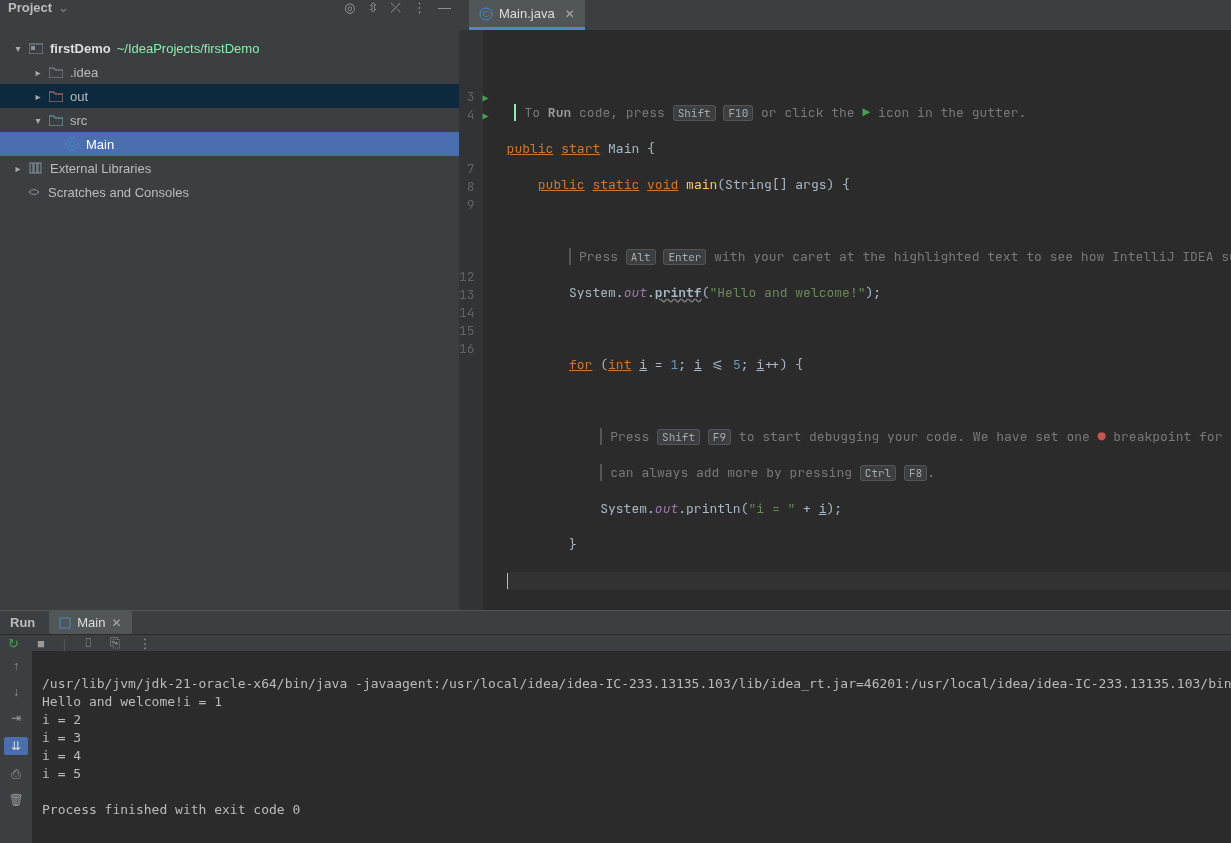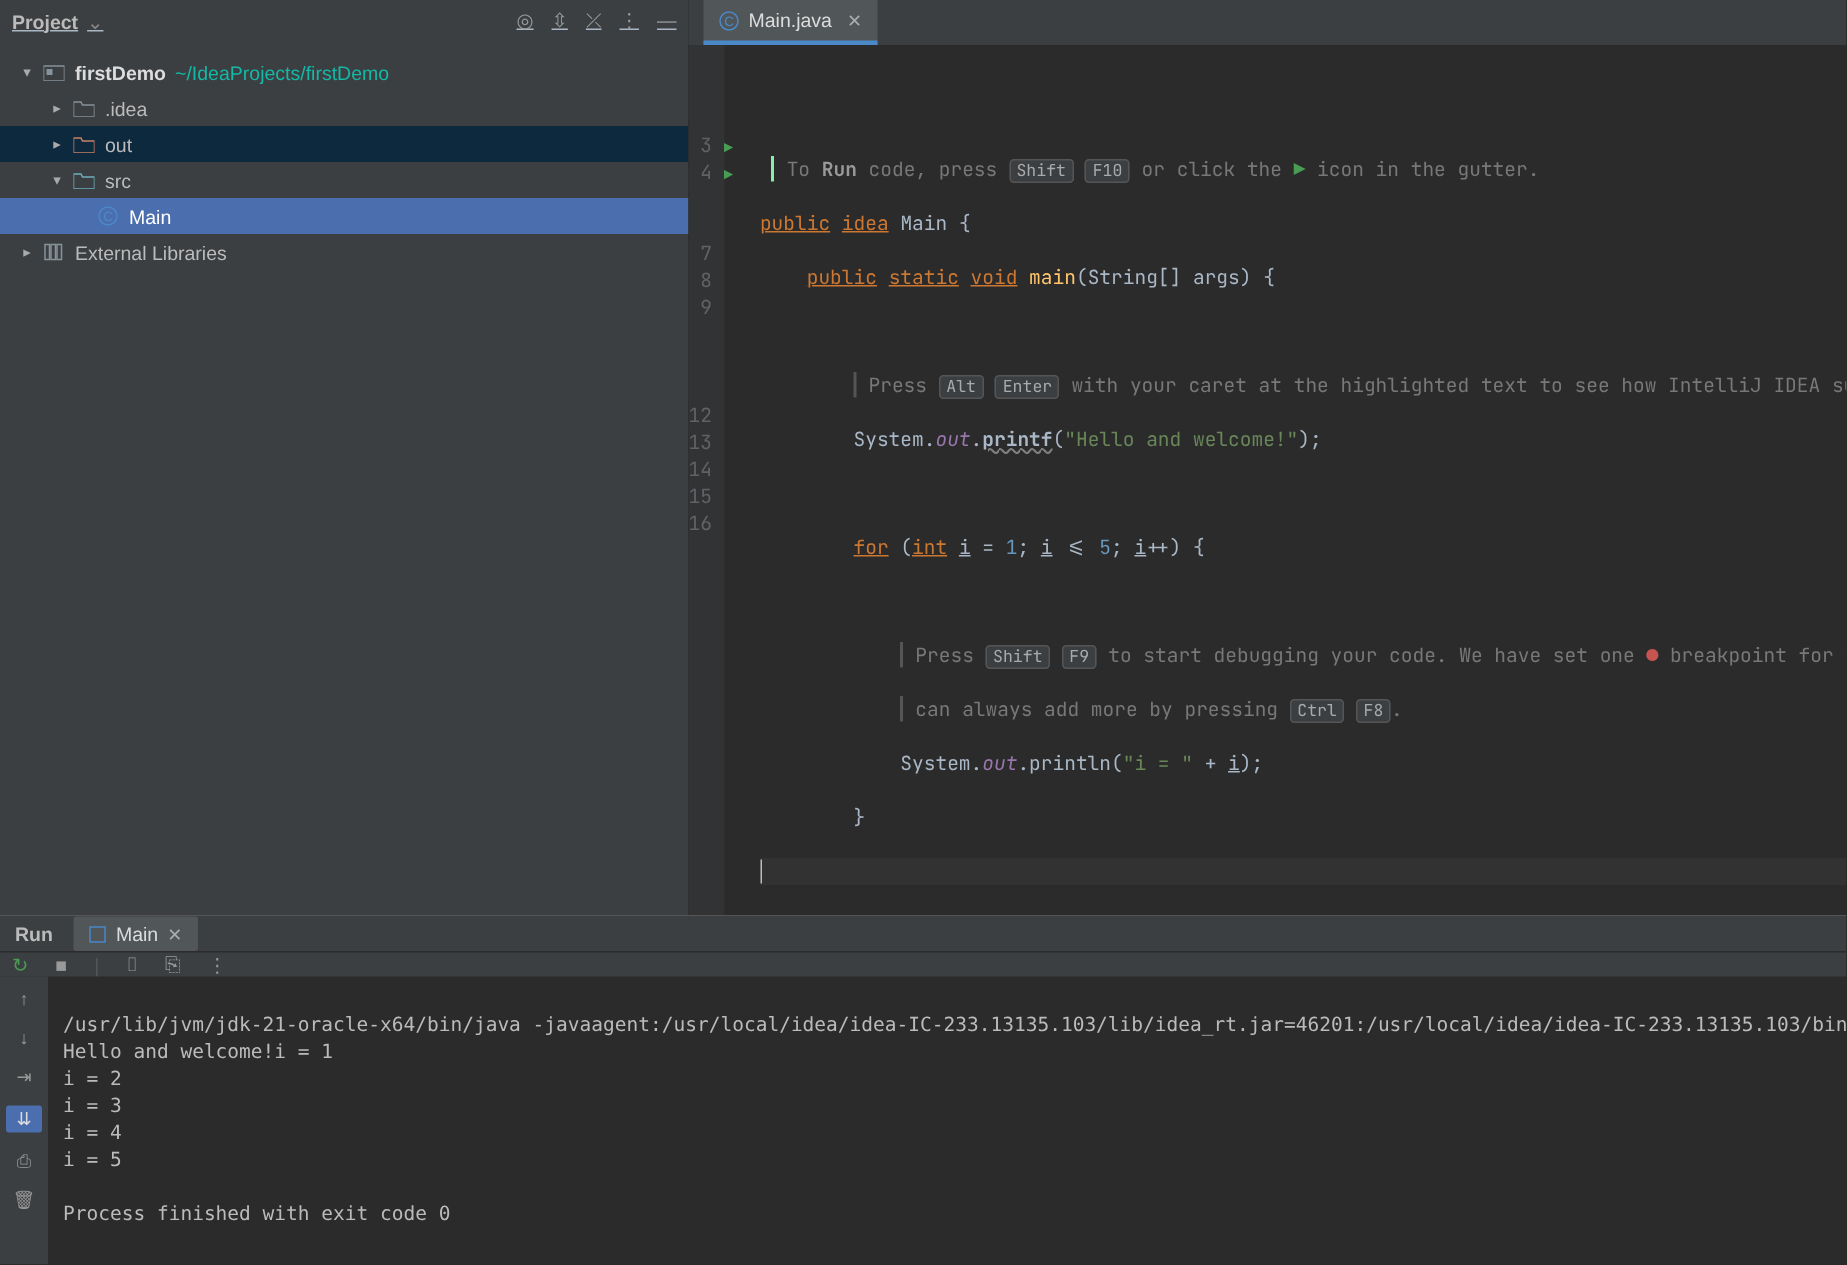--- a/index.html
+++ b/index.html
@@ -1,30 +1,30 @@
 <!DOCTYPE html>
 <html><head>
 <meta charset="utf-8">
 <style>
 * { margin:0; padding:0; box-sizing:border-box; }
 body { background:#2B2B2B; color:#A9B7C6; font-family:"Segoe UI",Arial,sans-serif; font-size:13px; overflow:hidden; width:1231px; height:843px; }
 .top { display:flex; height:610px; }
 .sidebar { width:459px; background:#3C3F41; display:flex; flex-direction:column; }
-.side-head { display:flex; align-items:center; height:28px; padding:0 8px;text-decoration:underline; }
+.side-head { display:flex; align-items:flex-start; height:28px; padding:0 8px; }
 .side-head .title { font-weight:bold; color:#BBBBBB; }
 .side-head .chev { margin-left:6px; color:#888; }
 .side-head .icons { margin-left:auto; display:flex; gap:12px; color:#999; }
 .side-head .icons span { cursor:pointer; }
 .tree { padding-top:8px; }
 .row { display:flex; align-items:center; height:24px; }
 .row.sel { background:#4B6EAF; }
 .arr { width:12px; display:inline-block; text-align:center; color:#AAA; font-size:10px; margin-right:4px;}
 .ico { width:16px; display:inline-flex; justify-content:center; margin-right:6px; }
 .bold { font-weight:bold; color:#DDD; }
-.dim { color:#14b8a6; margin-left:6px; }
+.dim { color:#86efac; margin-left:6px; }
 .row span.lbl { color:#BBB; }
 .row.sel span.lbl { color:#FFF; }
 .editor { flex:1; background:#2B2B2B; display:flex; flex-direction:column; min-width:0;}
 .tabbar { height:30px; background:#3C3F41; display:flex; align-items:flex-end; padding-left:10px; }
 .etab { height:30px; padding:0 10px; background:#515658; display:flex; align-items:center; gap:6px; border-bottom:3px solid #4A88C7; color:#DDD;}
 .etab .close { color:#AAA; font-size:12px; margin-left:4px; }
 .code { flex:1; display:flex; font-family:"JetBrains Mono",Consolas,monospace; font-size:13px; overflow:hidden;}
 .gutter { width:60px; background:#313335; color:#606366; text-align:right; padding-right:8px; padding-top:22px; line-height:18px; position:relative;}
 .gnum { height:18px; position:relative;}
 .runico { position:absolute; right:-14px; top:2px; color:#499C54; font-size:10px;}
@@ -123,20 +123,28 @@
         <span class="arr">▸</span>
         <span class="ico">
             <svg width="14" height="12">
               <rect x="1" y="1" width="3" height="10" fill="none" stroke="#87939A"></rect>
               <rect x="5" y="1" width="3" height="10" fill="none" stroke="#87939A"></rect>
               <rect x="9" y="1" width="3" height="10" fill="none" stroke="#87939A"></rect>
             </svg>
           </span>
         <span class="lbl">External Libraries</span>
       </div>
+      <div class="row" style="padding-left:26px">
+        <span class="ico">
+            <svg width="14" height="14">
+              <path d="M2 7 Q7 2 12 7 Q7 12 2 7" fill="none" stroke="#87939A"></path>
+            </svg>
+          </span>
+        <span class="lbl">Scratches and Consoles</span>
+      </div>
     </div>
   </div>
 
   <div class="editor">
     <div class="tabbar">
       <div class="etab">
         <span>
             <svg width="14" height="14">
               <circle cx="7" cy="7" r="6" fill="none" stroke="#4A88C7"></circle>
               <text x="7" y="10" font-size="9" text-anchor="middle" fill="#4A88C7">C</text>
@@ -162,21 +170,21 @@
         <div class="gnum">&nbsp;</div>
         <div class="gnum">12</div>
         <div class="gnum">13</div>
         <div class="gnum">14</div>
         <div class="gnum">15</div>
         <div class="gnum">16</div>
       </div>
       <div class="codearea">
 <div class="codeline"></div>
 <div class="codeline hint"> <span style="border-left:2px solid #86efac;padding-left:8px"><span>To </span><b style="color:#999">Run</b><span> code, press </span><span class="kbd">Shift</span> <span class="kbd">F10</span><span> or click the </span><span style="color:#499C54">▶</span><span> icon in the gutter.</span></span></div>
-<div class="codeline"><span class="kw">public</span> <span class="kw">idea</span> <span class="cls">Main</span> {</div>
+<div class="codeline"><span class="kw">public</span> <span class="kw">start</span> <span class="cls">Main</span> {</div>
 <div class="codeline">    <span class="kw">public</span> <span class="kw">static</span> <span class="kw">void</span> <span class="mth">main</span>(<span>String[]</span> <span>args</span>) {</div>
 <div class="codeline"></div>
 <div class="codeline hint">        <span style="border-left:2px solid #555;padding-left:8px"><span>Press </span><span class="kbd">Alt</span> <span class="kbd">Enter</span><span> with your caret at the highlighted text to see how IntelliJ IDEA suggests fixing it.</span></span></div>
 <div class="codeline">        <span>System</span>.<span class="fld">out</span>.<span class="underline">printf</span>(<span class="str">"Hello and welcome!"</span>);</div>
 <div class="codeline"></div>
 <div class="codeline">        <span class="kw">for</span> (<span class="kw">int</span> <span style="text-decoration:underline">i</span> = <span class="num">1</span>; <span style="text-decoration:underline">i</span> &lt;= <span class="num">5</span>; <span style="text-decoration:underline">i</span>++) {</div>
 <div class="codeline"></div>
 <div class="codeline hint">            <span style="border-left:2px solid #555;padding-left:8px"><span>Press </span><span class="kbd">Shift</span> <span class="kbd">F9</span><span> to start debugging your code. We have set one </span><span style="color:#C75450">●</span><span> breakpoint for you, but you</span></span></div>
 <div class="codeline hint">            <span style="border-left:2px solid #555;padding-left:8px"><span>can always add more by pressing </span><span class="kbd">Ctrl</span> <span class="kbd">F8</span><span>.</span></span></div>
 <div class="codeline">            <span>System</span>.<span class="fld">out</span>.<span>println</span>(<span class="str">"i = "</span> + <span style="text-decoration:underline">i</span>);</div>

